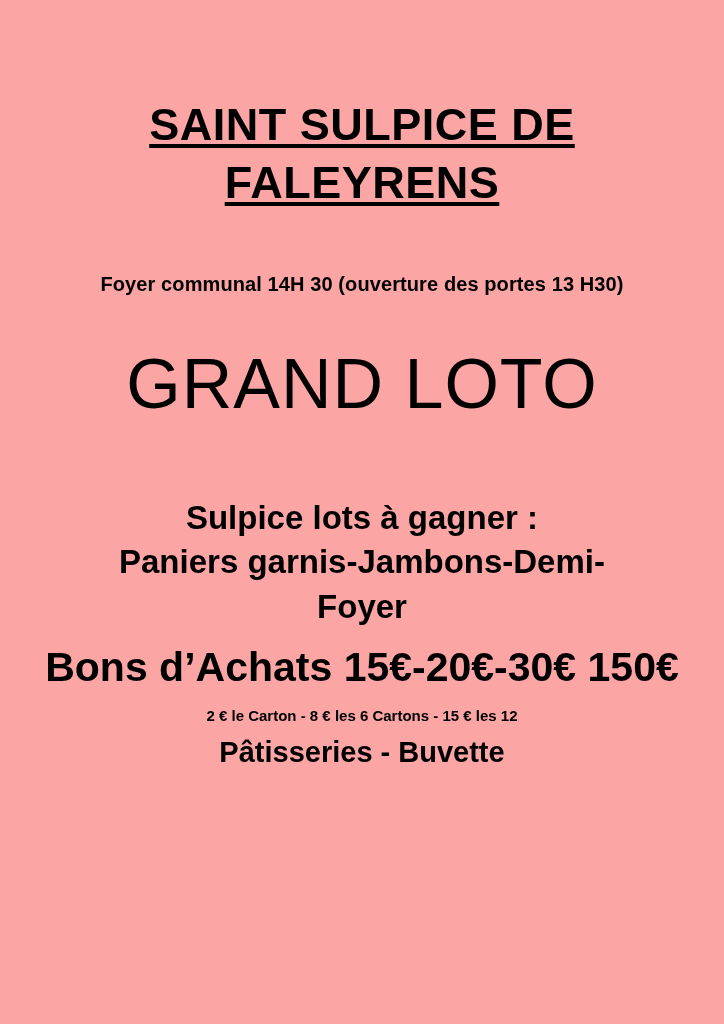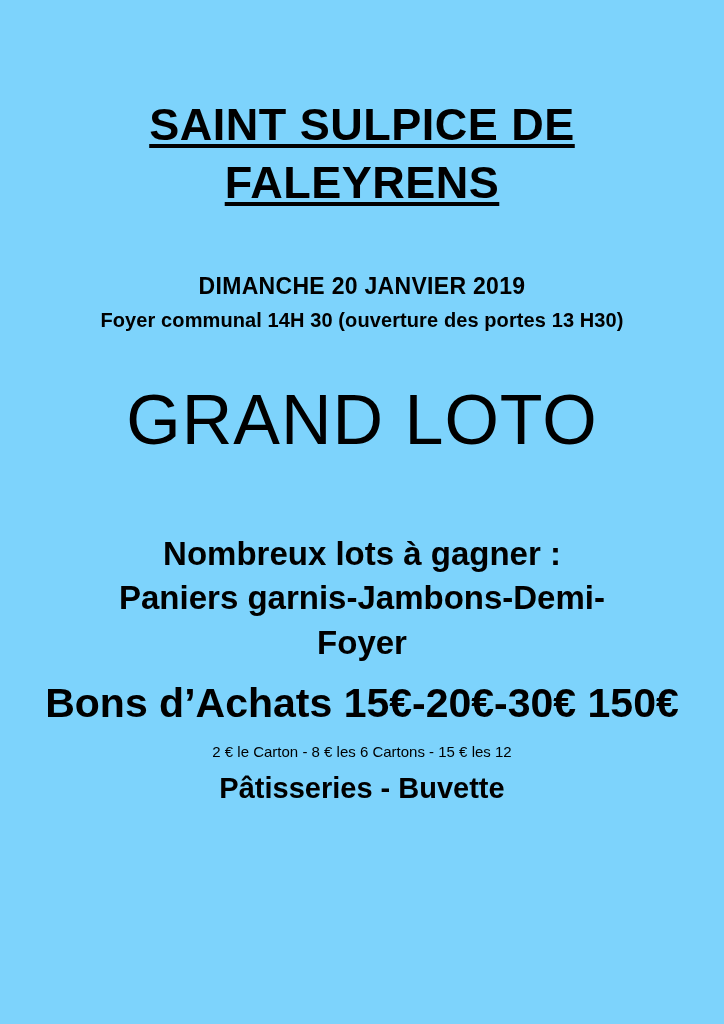--- a/index.html
+++ b/index.html
@@ -10,21 +10,21 @@
     width: 724px;
     height: 1024px;
     background: #FAEE00;
     font-family: "Liberation Sans", sans-serif;
     color: #000000;
     overflow: hidden;
   }
   .poster {
     width: 724px;
     height: 1024px;
-    background: #7dd3fc;
+    background: #fca5a5;
     position: relative;
     box-sizing: border-box;
     padding: 0 24px;
     text-align: center;
   }
   .title-block {
     padding-top: 96px;
   }
   .title-line {
     font-size: 45px;
@@ -73,48 +73,47 @@
   }
   .bons-line {
     margin-top: 12px;
     font-size: 41px;
     font-weight: bold;
     line-height: 1.3;
   }
   .prices-line {
     margin-top: 12px;
     font-size: 15px;
-    font-weight: normal;
+    font-weight: bold;
   }
   .extras-line {
     margin-top: 12px;
     font-size: 29px;
     font-weight: bold;
   }
 </style>
 </head>
 <body>
 
 <div class="poster">
 
   <div class="title-block">
     <div class="title-line"><span class="u">SAINT SULPICE DE</span></div>
     <div class="title-line"><span class="u">FALEYRENS</span></div>
   </div>
 
   <div class="date-block">
-    <div class="date-main">DIMANCHE 20 JANVIER 2019</div>
     <div class="date-sub">Foyer communal 14H 30 (ouverture des portes 13 H30)</div>
   </div>
 
   <div class="grand-loto">GRAND LOTO</div>
 
 
   <div class="lots-block">
-    <div class="lots-line">Nombreux lots à gagner :</div>
+    <div class="lots-line">Sulpice lots à gagner :</div>
     <div class="lots-line">Paniers garnis-Jambons-Demi-</div>
     <div class="lots-line">Foyer</div>
     <div class="bons-line">Bons d’Achats 15€-20€-30€ 150€</div>
     <div class="prices-line">2 € le Carton  -  8 € les 6 Cartons - 15 € les 12</div>
     <div class="extras-line">Pâtisseries - Buvette</div>
   </div>
 
 </div>
 
 </body></html>

